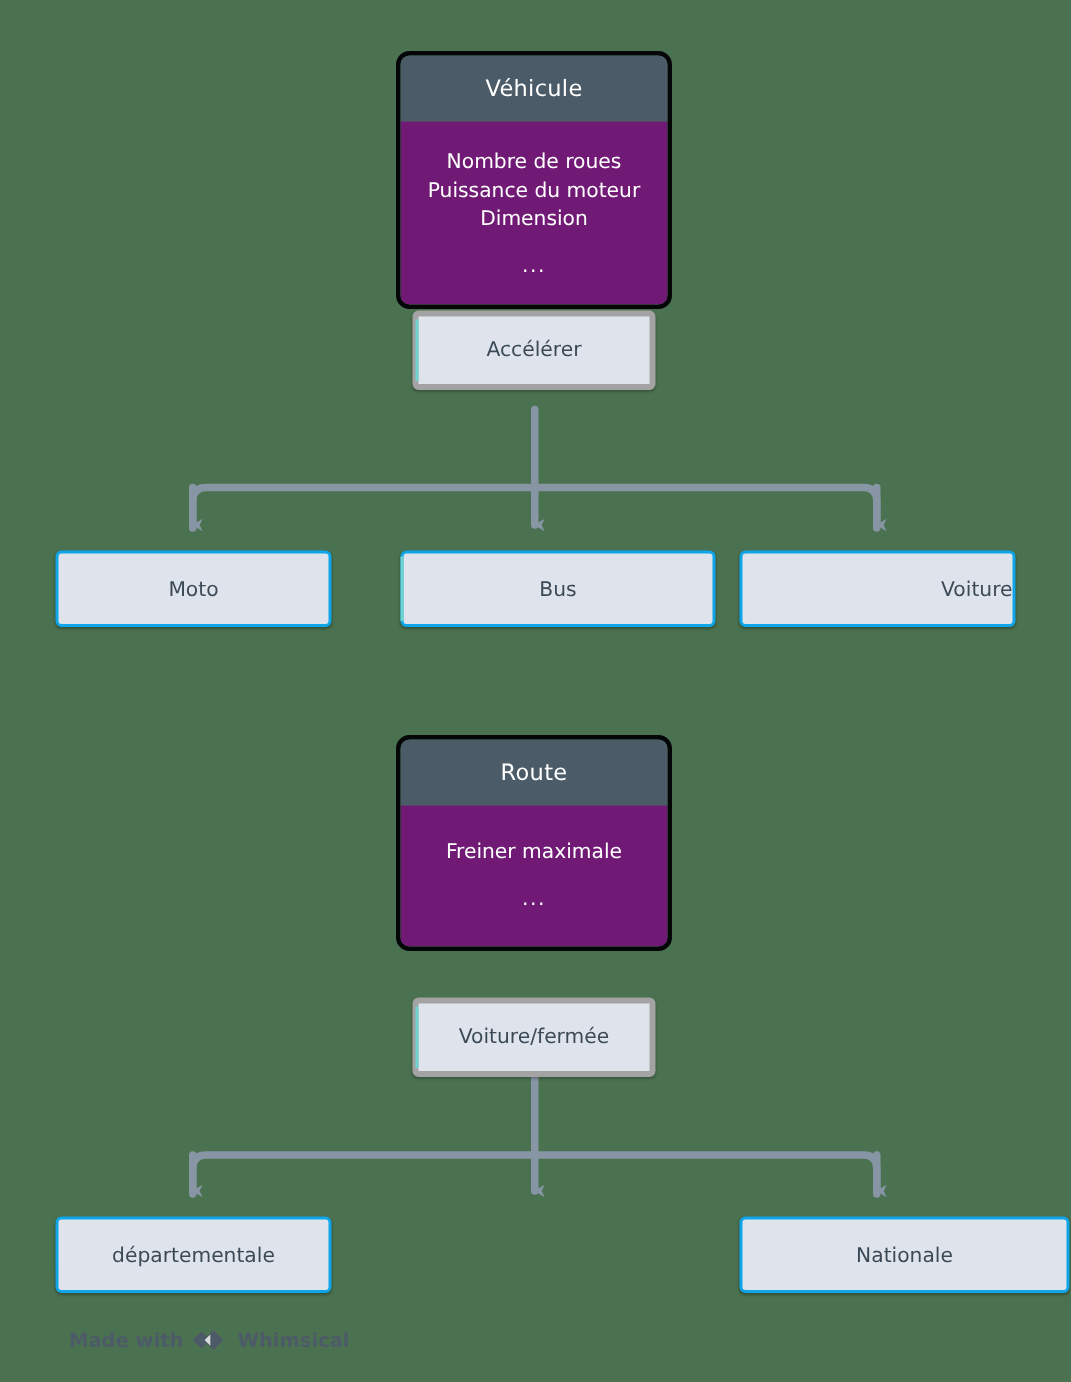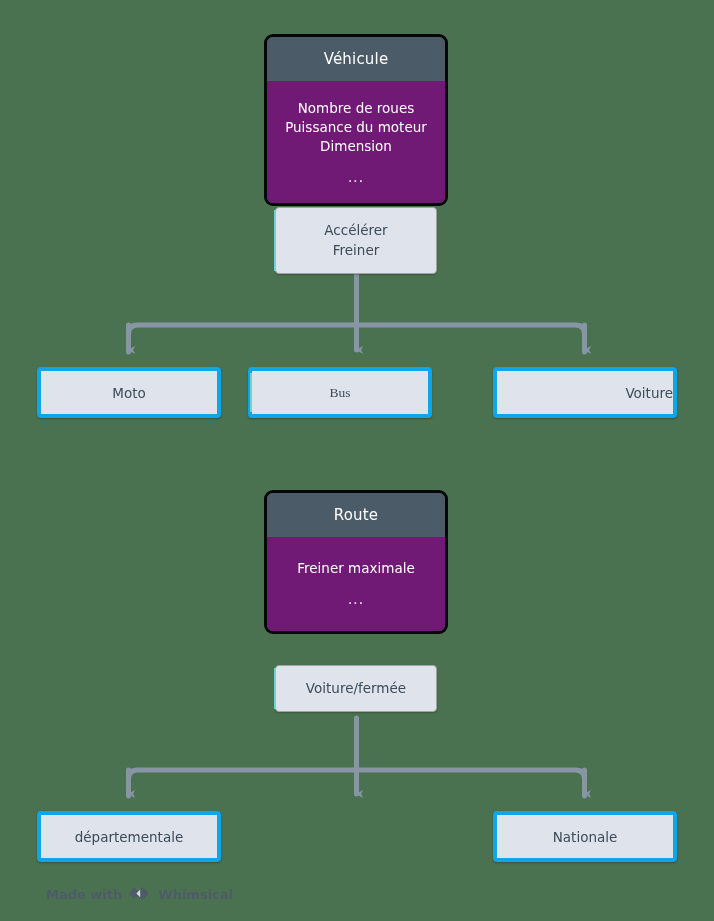--- a/index.html
+++ b/index.html
@@ -62,21 +62,21 @@
   .uml-attrs .attr-dots {
     display: block;
     margin-top: 12px;
     letter-spacing: 1px;
   }
   .uml-ops {
     position: absolute;
     left: 11px;
     width: 162px;
     background: #dfe4ec;
-    border: 1px solid #a3a3a3;
+    border: 4px solid #a3a3a3;
     border-radius: 4px;
     box-sizing: border-box;
     color: #3c4a57;
     font-size: 13.5px;
     line-height: 20px;
     text-align: center;
     padding: 12px 6px 13px;
     box-shadow: 0 1px 2px rgba(0,0,0,.25);
   }
   .uml-ops::before {
@@ -87,21 +87,21 @@
     bottom: 2px;
     width: 2px;
     background: #6fd3d0;
   }
 
   
   .leaf {
     position: absolute;
     height: 51px;
     background: #dfe4ec;
-    border: 4px solid #0ea5e9;
+    border: 2px solid #0ea5e9;
     border-radius: 4px;
     box-sizing: border-box;
     display: flex;
     align-items: center;
     justify-content: center;
     color: #3c4a57;
     font-size: 13.5px;
     box-shadow: 0 1px 2px rgba(0,0,0,.3);
   }
   .leaf.accent::before {
@@ -169,28 +169,27 @@
       <div class="uml-title">Véhicule</div>
       <div class="uml-attrs">
         <div>Nombre de roues</div>
         <div>Puissance du moteur</div>
         <div>Dimension</div>
         <span class="attr-dots">...</span>
       </div>
     </div>
     <div class="uml-ops" style="top:173px;">
       <div>Accélérer</div>
-      <div>Freiner</div>
     </div>
   </div>
 
   <div class="leaf" style="left:37px; top:367px; width:184px;">
     <span>Moto</span>
   </div>
-  <div class="leaf accent" style="left:248px; top:367px; width:184px;font-family:Liberation Serif, serif;">
+  <div class="leaf accent" style="left:267px; top:367px; width:210px;">
     <span>Bus</span>
   </div>
   <div class="leaf" style="left:493px; top:367px; width:184px;justify-content:flex-end;">
     <span>Voiture</span>
   </div>
 
   <div class="uml-class" style="left:264px; top:490px;">
     <div class="uml-frame">
       <div class="uml-title">Route</div>
       <div class="uml-attrs" style="padding:22px 8px 22px;">
@@ -199,21 +198,21 @@
       </div>
     </div>
     <div class="uml-ops" style="top:175px;">
       <div>Voiture/fermée</div>
     </div>
   </div>
 
   <div class="leaf" style="left:37px; top:811px; width:184px;">
     <span>départementale</span>
   </div>
-  <div class="leaf" style="left:493px; top:811px; width:184px;">
+  <div class="leaf" style="left:493px; top:811px; width:220px;">
     <span>Nationale</span>
   </div>
 
   <div id="watermark">
     <span>Made with</span>
     <svg class="wm-logo" width="22" height="18" viewBox="0 0 22 18">
       <rect x="1.2" y="5.2" width="8.4" height="8.4" rx="1.4" transform="rotate(45 5.4 9.4)" fill="#4e5a6b"></rect>
       <rect x="8.4" y="4.6" width="9.6" height="9.6" rx="1.6" transform="rotate(45 13.2 9.4)" fill="#4e5a6b"></rect>
       <path d="M7.4 9.4 L11.2 5.6 L11.2 13.2 Z" fill="#ffffff" opacity=".85"></path>
     </svg>

